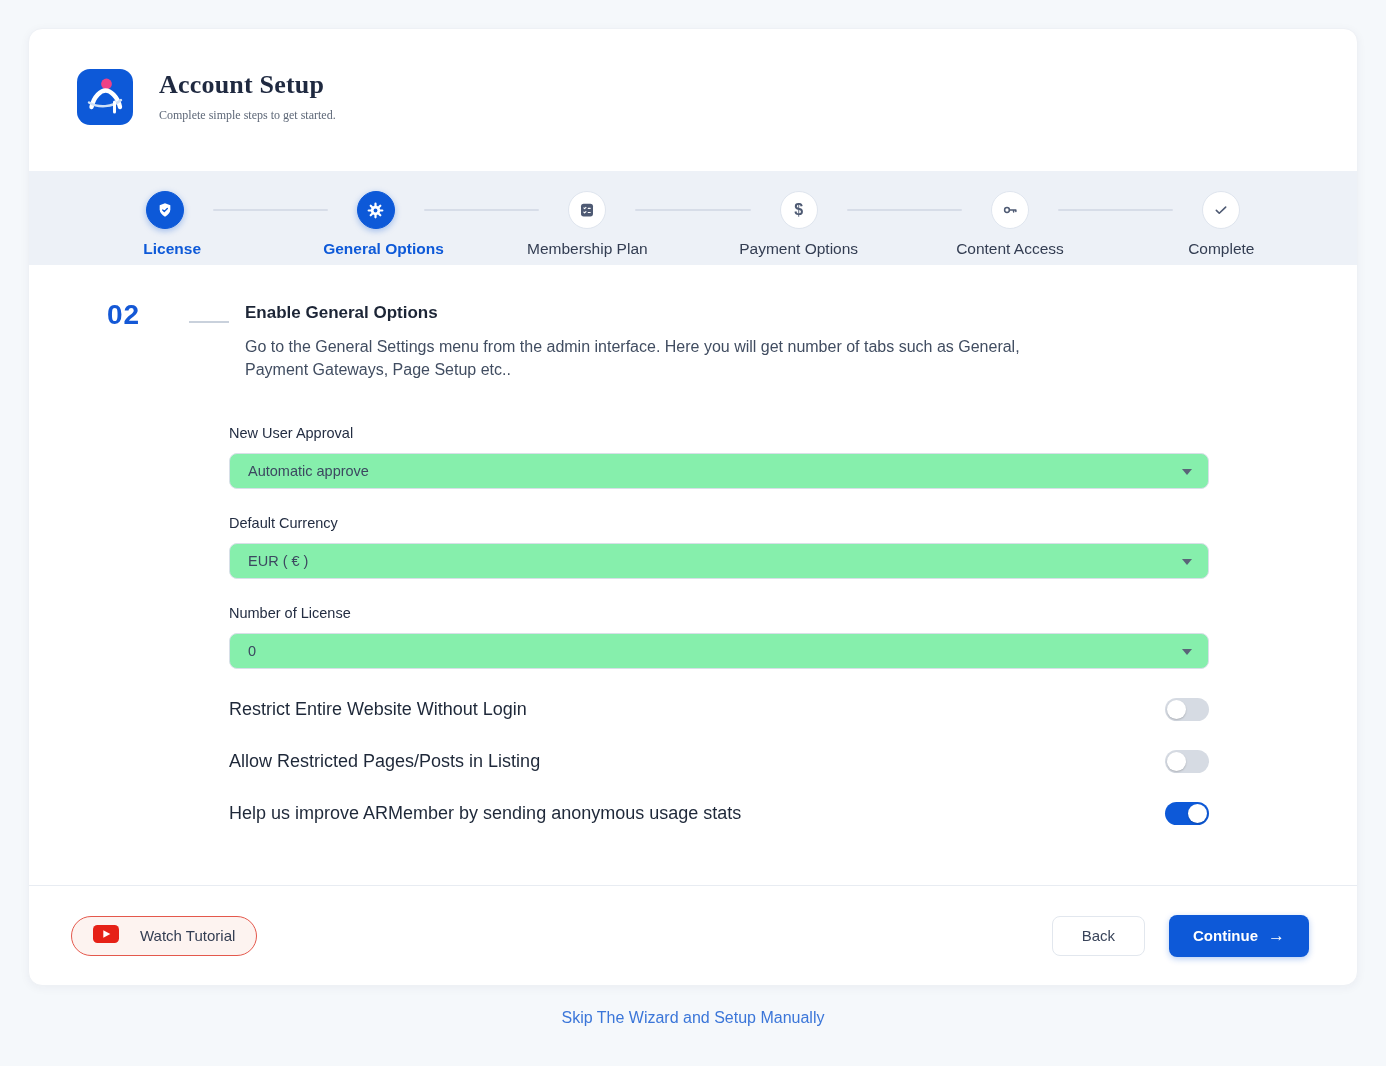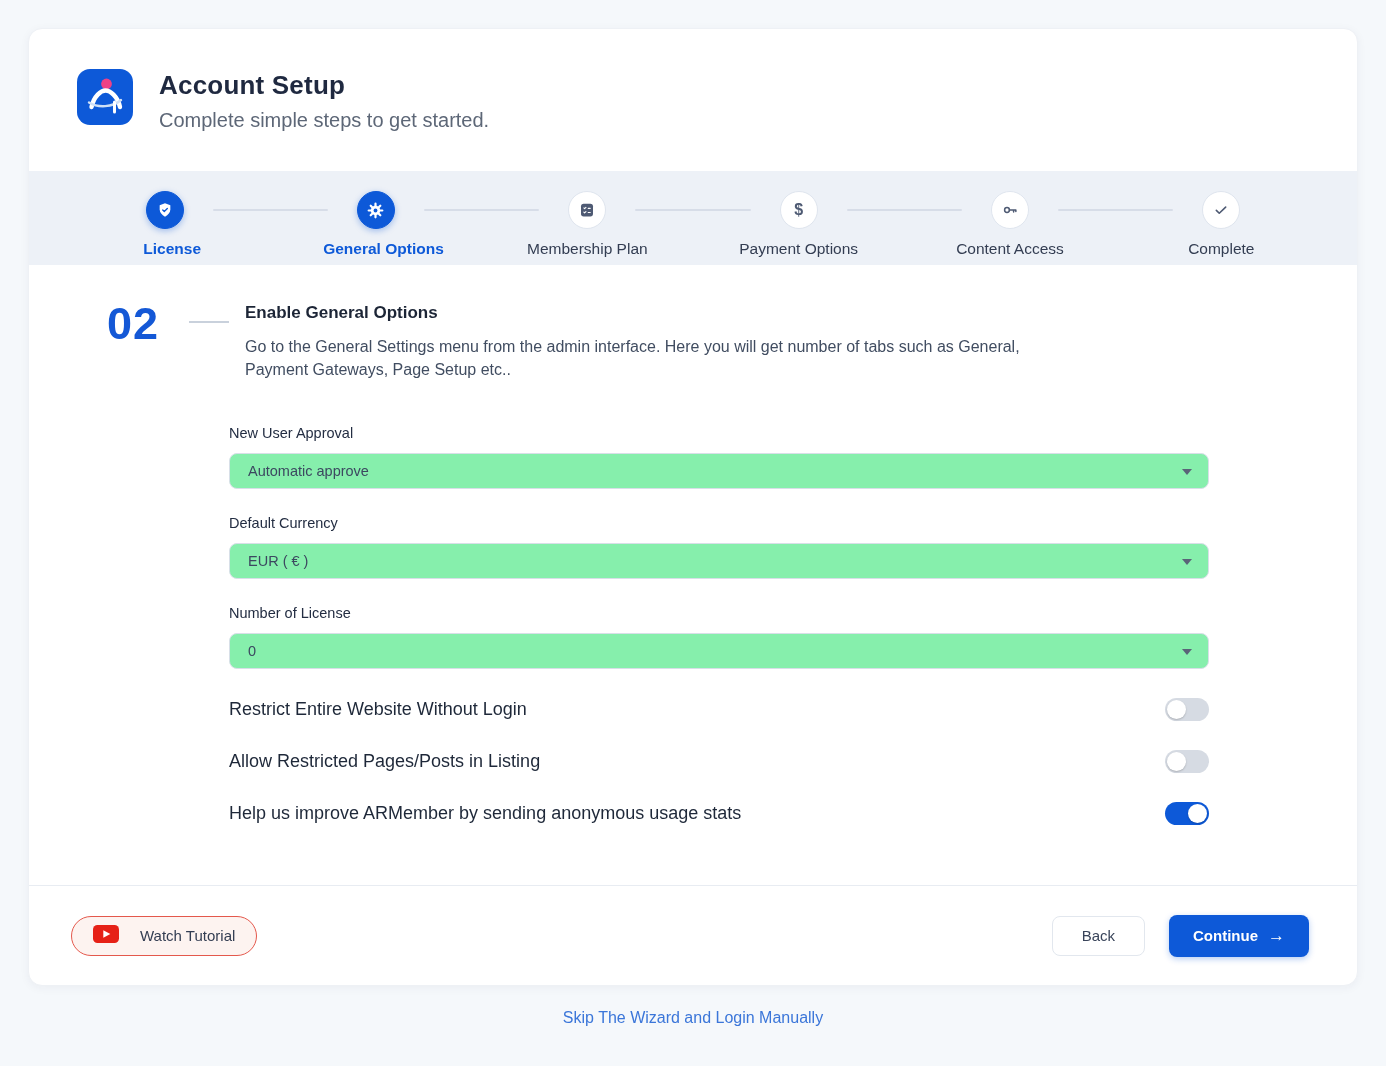--- a/index.html
+++ b/index.html
@@ -15,23 +15,23 @@
     background:#ffffff;
     border-radius:14px;
     border:1px solid #eef1f5;
     box-shadow:0 2px 10px rgba(30,45,80,0.05);
     display:flex; flex-direction:column;
     overflow:hidden;
   }
   
   .header { padding:40px 76px 0 48px; height:142px; display:flex; align-items:flex-start; gap:26px; }
   .logo { width:56px; height:56px; flex:0 0 56px; }
-  .header-text { padding-top:1px; }
+  .header-text { padding-top:1px;font-family:Liberation Serif, serif; }
   .page-title { font-size:26px; font-weight:700; color:#1f2940; letter-spacing:0.2px; }
-  .page-subtitle { font-size:20px; color:#5d6777; margin-top:8px; }
+  .page-subtitle { font-size:12px; color:#5d6777; margin-top:8px; }
   
   .stepper { background:#edf1f7; height:94px; display:flex; padding:20px 30px 0; }
   .step { flex:1; display:flex; flex-direction:column; align-items:center; position:relative; cursor:pointer; }
   .step:not(:first-child)::before {
     content:""; position:absolute; top:18px; height:2px;
     left:calc(-50% + 48px); right:calc(50% + 48px);
     background:#d7dde8; border-radius:1px;
   }
   .step-circle {
     width:38px; height:38px; border-radius:50%;
@@ -39,21 +39,21 @@
     display:flex; align-items:center; justify-content:center;
     z-index:1;
   }
   .step.active .step-circle { background:#0d59d8; border-color:#0d59d8; box-shadow:0 2px 6px rgba(13,89,216,0.35); }
   .step-label { margin-top:11px; font-size:15.5px; font-weight:500; color:#333d52; }
   .step.active .step-label { color:#0d59d8; font-weight:600;padding-left:15px; }
   .dollar-glyph { font-size:16px; font-weight:600; color:#4e5a73; }
   
   .main { flex:1; padding:36px 76px 0 78px; }
   .content-row { display:flex; align-items:flex-start; }
-  .step-number { width:82px; font-size:45px; font-weight:700; color:#1458d6; line-height:1; letter-spacing:1px; }
+  .step-number { width:82px; font-size:28px; font-weight:700; color:#1458d6; line-height:1; letter-spacing:1px; }
   .dash { width:40px; height:2px; background:#c9d1dc; margin-top:20px; margin-right:16px; flex:0 0 40px; }
   .step-heading { font-size:17px; font-weight:700; color:#1c2536; padding-top:2px; }
   .step-desc { font-size:16px; color:#414d61; line-height:1.42; margin-top:13px; max-width:830px; }
   .form { margin-left:122px; margin-top:44px; width:980px; }
   .field { margin-bottom:26px; }
   .field-label { font-size:14.5px; font-weight:500; color:#232d42; margin-bottom:12px; }
   .select {
     height:36px; border:1px solid #d8dfe8; border-radius:8px;
     display:flex; align-items:center; padding:0 18px;
     font-size:14.5px; color:#3c4860; cursor:pointer; background:#86efac;
@@ -274,14 +274,14 @@
       <button class="continue-btn">
         <span>Continue</span>
         <span class="continue-arrow">→</span>
       </button>
     </div>
   </div>
 
 </div>
 
 <div class="skip-wrap">
-  <a class="skip-link">Skip The Wizard and Login Manually</a>
+  <a class="skip-link">Skip The Wizard and Setup Manually</a>
 </div>
 
 </body></html>

